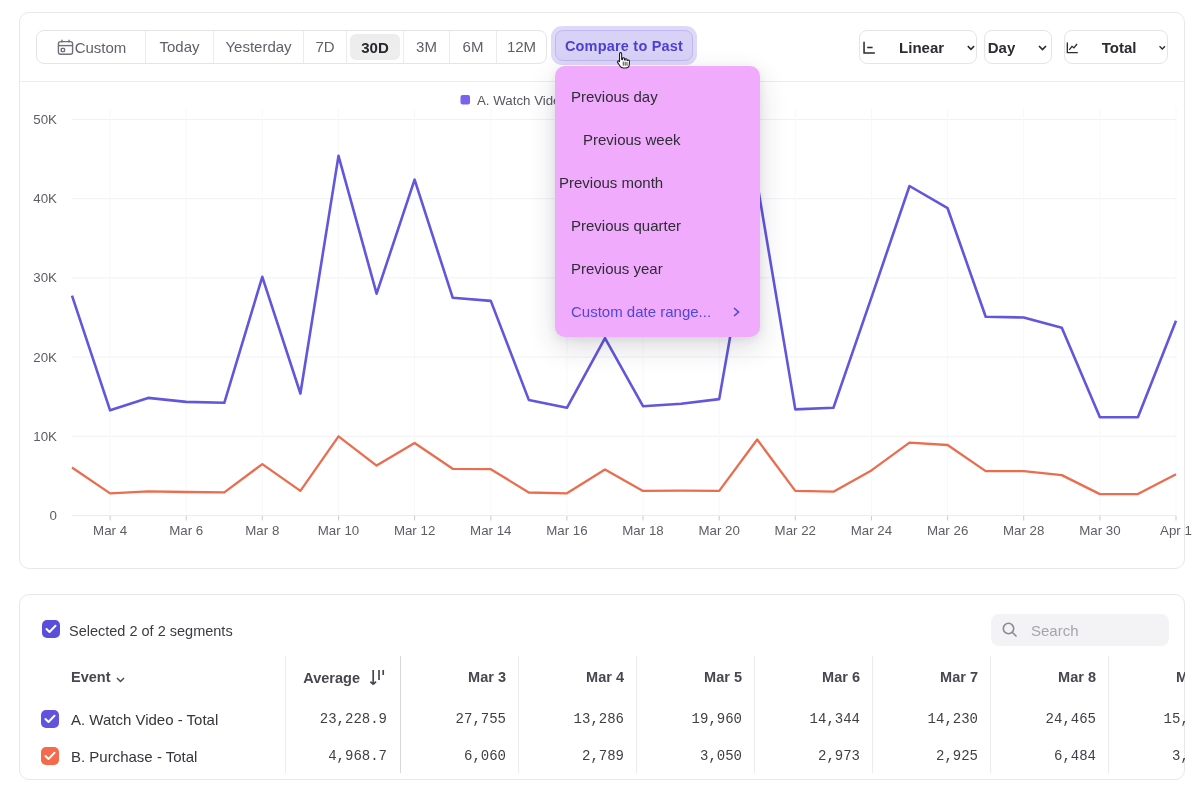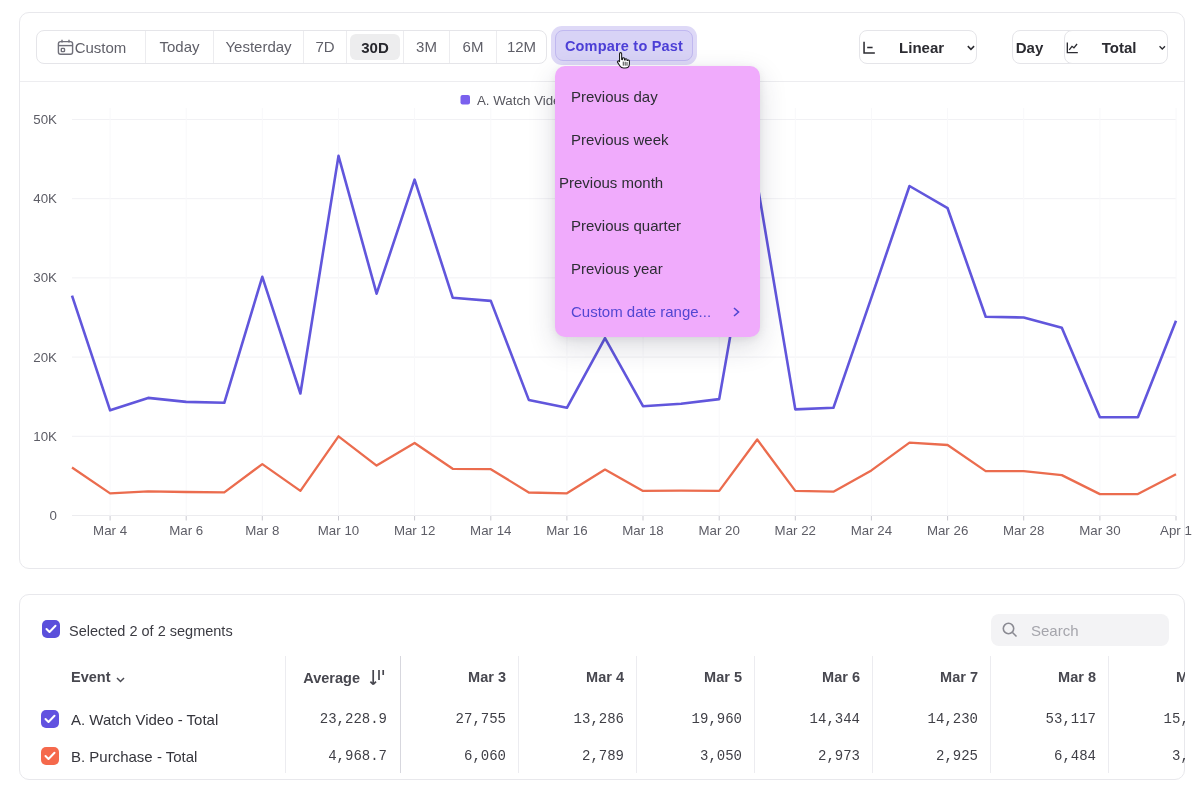--- a/index.html
+++ b/index.html
@@ -105,40 +105,40 @@
 <div class="btn" style="left:859px;width:118px">
   <svg width="19" height="19" viewBox="0 0 19 19" fill="none" stroke="#2b2b31" stroke-width="1.7">
       <path d="M4.5 3 V15.5 H16.5"></path>
       <path d="M8 9.5 H14"></path>
     </svg>
   <span>Linear</span>
   <svg width="11" height="11" viewBox="0 0 11 11" fill="none" stroke="#2b2b31" stroke-width="1.7">
       <path d="M2 4 L5.5 7.5 L9 4"></path>
     </svg>
 </div>
-<div class="btn" style="left:1012px;width:68px">
+<div class="btn" style="left:984px;width:68px">
   <span>Day</span>
   <svg width="11" height="11" viewBox="0 0 11 11" fill="none" stroke="#2b2b31" stroke-width="1.7">
       <path d="M2 4 L5.5 7.5 L9 4"></path>
     </svg>
 </div>
 <div class="btn" style="left:1064px;width:104px">
   <svg width="19" height="19" viewBox="0 0 19 19" fill="none" stroke="#2b2b31" stroke-width="1.7">
       <path d="M3 3 V16 H16.5"></path>
       <path d="M5.5 12.5 L9 8 L11.5 10 L15.5 5"></path>
     </svg>
   <span>Total</span>
   <svg width="11" height="11" viewBox="0 0 11 11" fill="none" stroke="#2b2b31" stroke-width="1.7">
       <path d="M2 4 L5.5 7.5 L9 4"></path>
     </svg>
 </div>
 
 <div class="abs" style="left:555px;top:66px;width:205px;height:271px;background:#f0abfc;border-radius:10px;box-shadow:0 10px 28px rgba(40,40,70,0.16),0 2px 8px rgba(0,0,0,0.07);z-index:20;padding-top:9px;font-size:15px;color:#2d2d34">
   <div style="height:43px;line-height:43px;padding-left:16px">Previous day</div>
-  <div style="height:43px;line-height:43px;padding-left:16px">Previous week</div>
+  <div style="height:43px;line-height:43px;padding-left:28px">Previous week</div>
   <div style="height:43px;line-height:43px;padding-left:4px">Previous month</div>
   <div style="height:43px;line-height:43px;padding-left:16px">Previous quarter</div>
   <div style="height:43px;line-height:43px;padding-left:16px">Previous year</div>
   <div style="height:43px;line-height:43px;padding-left:16px;color:#5246d2;position:relative">Custom date range...
     <svg style="position:absolute;right:18px;top:16px" width="12" height="12" viewBox="0 0 12 12" fill="none" stroke="#5246d2" stroke-width="1.6">
         <path d="M4 2 L8.5 6 L4 10"></path>
       </svg>
   </div>
 </div>
 
@@ -189,21 +189,21 @@
 <svg style="position:absolute;left:25px;top:120px" width="12" height="10" viewBox="0 0 12 10" fill="none" stroke="#fff" stroke-width="2" stroke-linecap="round" stroke-linejoin="round">
       <path d="M1.5 5 L4.5 8 L10.5 1.8"></path>
     </svg>
 <div style="position:absolute;left:52px;top:117px;font-size:15px;color:#35353c">A. Watch Video - Total</div>
 <div style="position:absolute;left:258px;top:117px;width:110px;text-align:right;font-family:'Liberation Mono',monospace;font-size:14px;color:#3f3f46">23,228.9</div>
 <div style="position:absolute;left:377px;top:117px;width:110px;text-align:right;font-family:'Liberation Mono',monospace;font-size:14px;color:#3f3f46">27,755</div>
 <div style="position:absolute;left:495px;top:117px;width:110px;text-align:right;font-family:'Liberation Mono',monospace;font-size:14px;color:#3f3f46">13,286</div>
 <div style="position:absolute;left:613px;top:117px;width:110px;text-align:right;font-family:'Liberation Mono',monospace;font-size:14px;color:#3f3f46">19,960</div>
 <div style="position:absolute;left:731px;top:117px;width:110px;text-align:right;font-family:'Liberation Mono',monospace;font-size:14px;color:#3f3f46">14,344</div>
 <div style="position:absolute;left:849px;top:117px;width:110px;text-align:right;font-family:'Liberation Mono',monospace;font-size:14px;color:#3f3f46">14,230</div>
-<div style="position:absolute;left:967px;top:117px;width:110px;text-align:right;font-family:'Liberation Mono',monospace;font-size:14px;color:#3f3f46">53,117</div>
+<div style="position:absolute;left:967px;top:117px;width:110px;text-align:right;font-family:'Liberation Mono',monospace;font-size:14px;color:#3f3f46">24,465</div>
 <div style="position:absolute;left:1085px;top:117px;width:110px;text-align:right;font-family:'Liberation Mono',monospace;font-size:14px;color:#3f3f46">15,467</div>
 <div style="position:absolute;left:22px;top:153px;width:18px;height:18px;background:#f5694c;border-radius:5px"></div>
 <svg style="position:absolute;left:25px;top:157px" width="12" height="10" viewBox="0 0 12 10" fill="none" stroke="#fff" stroke-width="2" stroke-linecap="round" stroke-linejoin="round">
       <path d="M1.5 5 L4.5 8 L10.5 1.8"></path>
     </svg>
 <div style="position:absolute;left:52px;top:154px;font-size:15px;color:#35353c">B. Purchase - Total</div>
 <div style="position:absolute;left:258px;top:154px;width:110px;text-align:right;font-family:'Liberation Mono',monospace;font-size:14px;color:#3f3f46">4,968.7</div>
 <div style="position:absolute;left:377px;top:154px;width:110px;text-align:right;font-family:'Liberation Mono',monospace;font-size:14px;color:#3f3f46">6,060</div>
 <div style="position:absolute;left:495px;top:154px;width:110px;text-align:right;font-family:'Liberation Mono',monospace;font-size:14px;color:#3f3f46">2,789</div>
 <div style="position:absolute;left:613px;top:154px;width:110px;text-align:right;font-family:'Liberation Mono',monospace;font-size:14px;color:#3f3f46">3,050</div>

